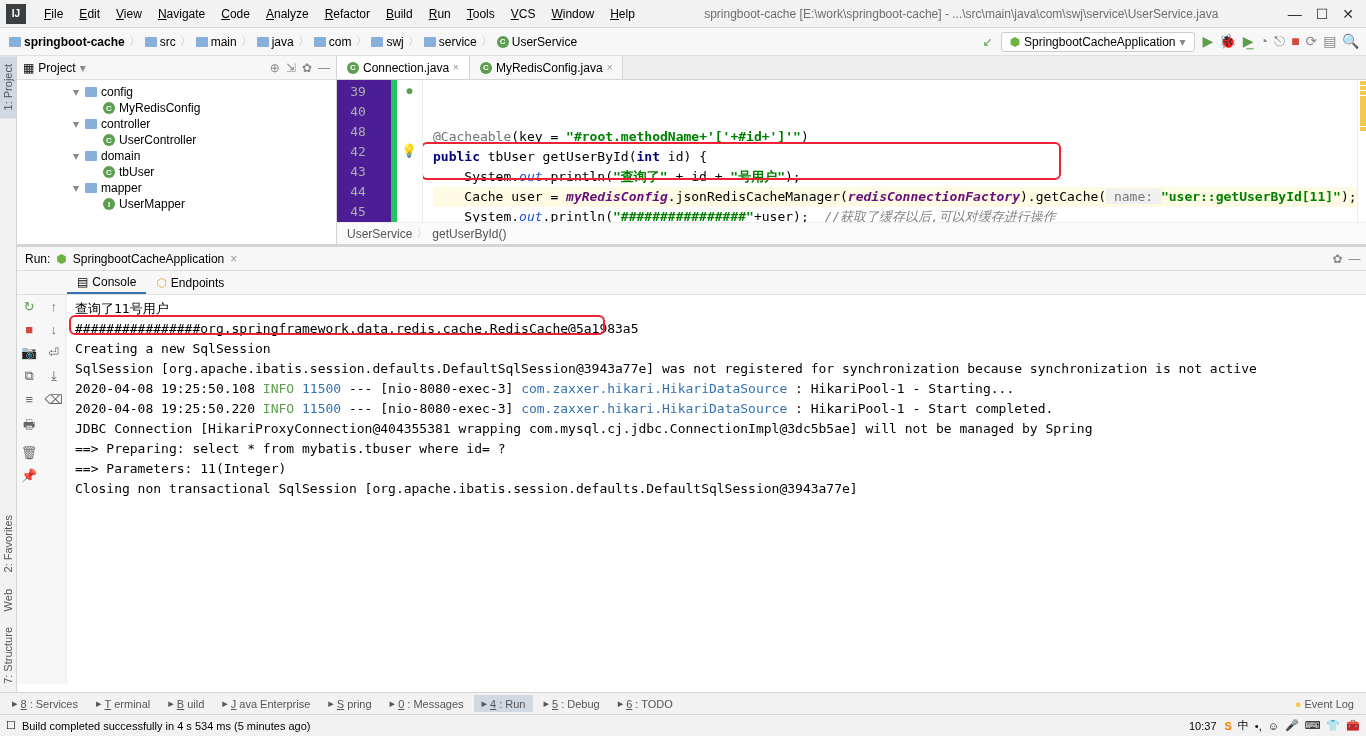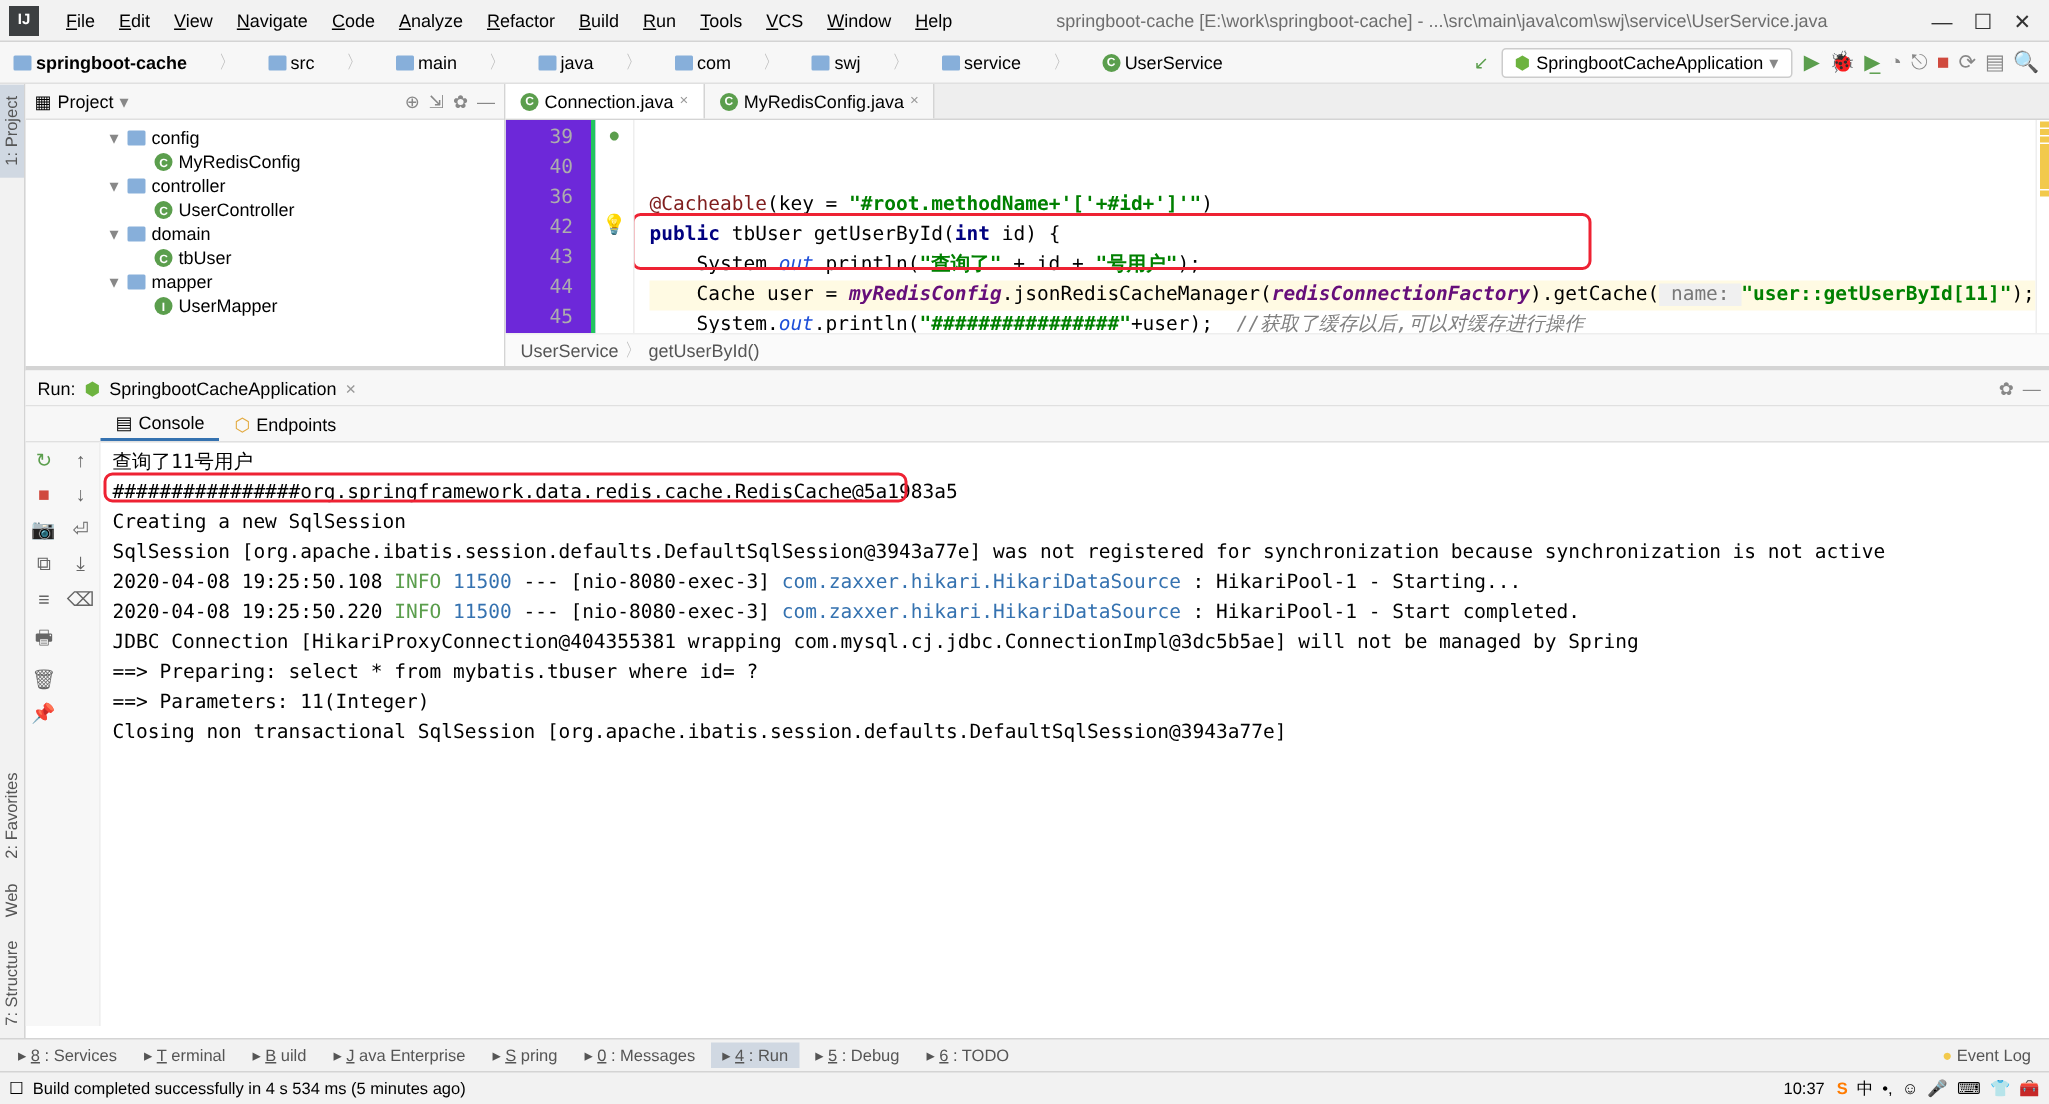--- a/index.html
+++ b/index.html
@@ -6,21 +6,21 @@
 body { font-family: "Segoe UI", Arial, sans-serif; font-size: 12px; background: #fff; color: #000; overflow: hidden; width: 1366px; height: 736px; }
 .titlebar { height: 28px; display: flex; align-items: center; background: #f2f2f2; border-bottom: 1px solid #d4d4d4; }
 .titlebar .logo { width: 20px; height: 20px; background: #3c3f41; color: #fff; display: flex; align-items: center; justify-content: center; margin: 0 6px; font-weight: bold; font-size: 10px; }
 .menubar { display: flex; gap: 4px; padding: 2px 6px; font-size: 12px; }
 .menubar span { padding: 2px 6px; cursor: pointer; }
 .menubar span u { text-decoration: underline; }
 .title-text { flex: 1; text-align: center; color: #6e6e6e; font-size: 12px; }
 .win-controls { display: flex; gap: 14px; padding: 0 12px; }
 .win-controls span { cursor: pointer; font-size: 14px; color: #333; }
 .navbar { height: 28px; display: flex; align-items: center; background: #f7f7f7; border-bottom: 1px solid #e0e0e0; padding: 0 6px; justify-content: space-between; }
-.breadcrumbs { display: flex; align-items: center; gap: 18px; font-size: 12px; }
+.breadcrumbs { display: flex; align-items: center; gap: 1px; font-size: 12px; }
 .breadcrumbs .crumb { display: flex; align-items: center; gap: 3px; padding: 0 3px; }
 .breadcrumbs .sep { color: #bbb; }
 .folder-icon { width: 12px; height: 10px; background: #87afda; display: inline-block; border-radius: 1px; }
 .class-icon { width: 12px; height: 12px; background: #5b9e4d; border-radius: 50%; display: inline-flex; align-items: center; justify-content: center; color: #fff; font-size: 8px; font-weight: bold; }
 .nav-right { display: flex; align-items: center; gap: 8px; }
 .run-config { border: 1px solid #ccc; border-radius: 3px; padding: 2px 8px; display: flex; align-items: center; gap: 4px; background: #fff; }
 .spring-icon { color: #6db33f; font-size: 12px; }
 .tool-icons { display: flex; gap: 6px; }
 .tool-icons span { cursor: pointer; font-size: 14px; }
 .main { display: flex; height: 188px; }
@@ -31,28 +31,28 @@
 .proj-tree { flex: 1; overflow: auto; padding: 4px 0; font-size: 12px; }
 .tree-node { display: flex; align-items: center; gap: 4px; padding: 1px 0; cursor: pointer; }
 .tree-node .arrow { width: 10px; color: #888; text-align: center; }
 .interface-icon { width: 12px; height: 12px; background: #5b9e4d; border-radius: 50%; display: inline-flex; align-items: center; justify-content: center; color: #fff; font-size: 8px; font-weight: bold; }
 .editor-panel { flex: 1; display: flex; flex-direction: column; overflow: hidden; }
 .tabs { height: 24px; display: flex; border-bottom: 1px solid #d4d4d4; background: #eee; }
 .tab { padding: 3px 10px; border-right: 1px solid #d4d4d4; display: flex; align-items: center; gap: 4px; font-size: 12px; cursor: pointer; background: #f7f7f7; }
 .tab.active { background: #fff; }
 .tab .close { color: #999; font-size: 10px; }
 .editor { flex: 1; display: flex; overflow: hidden; font-family: "Consolas", monospace; font-size: 13px; }
-.line-numbers { width: 60px; background: #6d28d9; text-align: right; color: #adadad; padding: 2px 12px 2px 0; border-right: 3px solid #22c55e; }
+.line-numbers { width: 60px; background: #4c1d95; text-align: center; color: #adadad; padding: 2px 12px 2px 0; border-right: 6px solid #22c55e; }
 .line-numbers div { height: 20px; line-height: 20px; }
 .gutter-icons { width: 26px; background: #fff; border-right: 1px solid #eee; }
 .gutter-icons div { height: 20px; display: flex; align-items: center; justify-content: center; }
 .code { flex: 1; padding: 2px 0 2px 10px; white-space: pre; overflow: hidden; position: relative; }
 .code div { height: 20px; line-height: 20px; }
 .kw { color: #000080; font-weight: bold; }
-.ann { color: #7f1d1d; }
+.ann { color: #737373; }
 .str { color: #008000; font-weight: bold; }
 .field { color: #660e7a; font-weight: bold; font-style: italic; }
 .static { color: #1d4ed8; font-style: italic; }
 .comment { color: #808080; font-style: italic; }
 .param-hint { color: #787878; background: #f0f0f0; }
 .hl-line { background: #fffae3; }
 .red-box { position: absolute; border: 2px solid #e23; border-radius: 6px; }
 .breadcrumb-bar { height: 22px; border-top: 1px solid #eee; display: flex; align-items: center; padding: 0 10px; font-size: 12px; color: #555; gap: 4px; background: #fafafa; }
 .run-panel { border-top: 3px solid #d4d4d4; display: flex; flex-direction: column; height: 440px; }
 .run-header { height: 24px; display: flex; align-items: center; padding: 0 8px; background: #f7f7f7; border-bottom: 1px solid #e0e0e0; gap: 6px; }
@@ -253,21 +253,21 @@
             <div class="tab">
               <span class="class-icon">C</span>
               <span>MyRedisConfig.java</span>
               <span class="close">×</span>
             </div>
           </div>
         <div class="editor">
           <div class="line-numbers" id="line-numbers">
               <div>39</div>
               <div>40</div>
-              <div>36</div>
+              <div>48</div>
               <div>42</div>
               <div>43</div>
               <div>44</div>
               <div>45</div>
             </div>
           <div class="gutter-icons" id="gutter-icons">
               <div>
                 <span style="color:#5b9e4d;font-size:10px">●</span>
               </div>
               <div></div>

